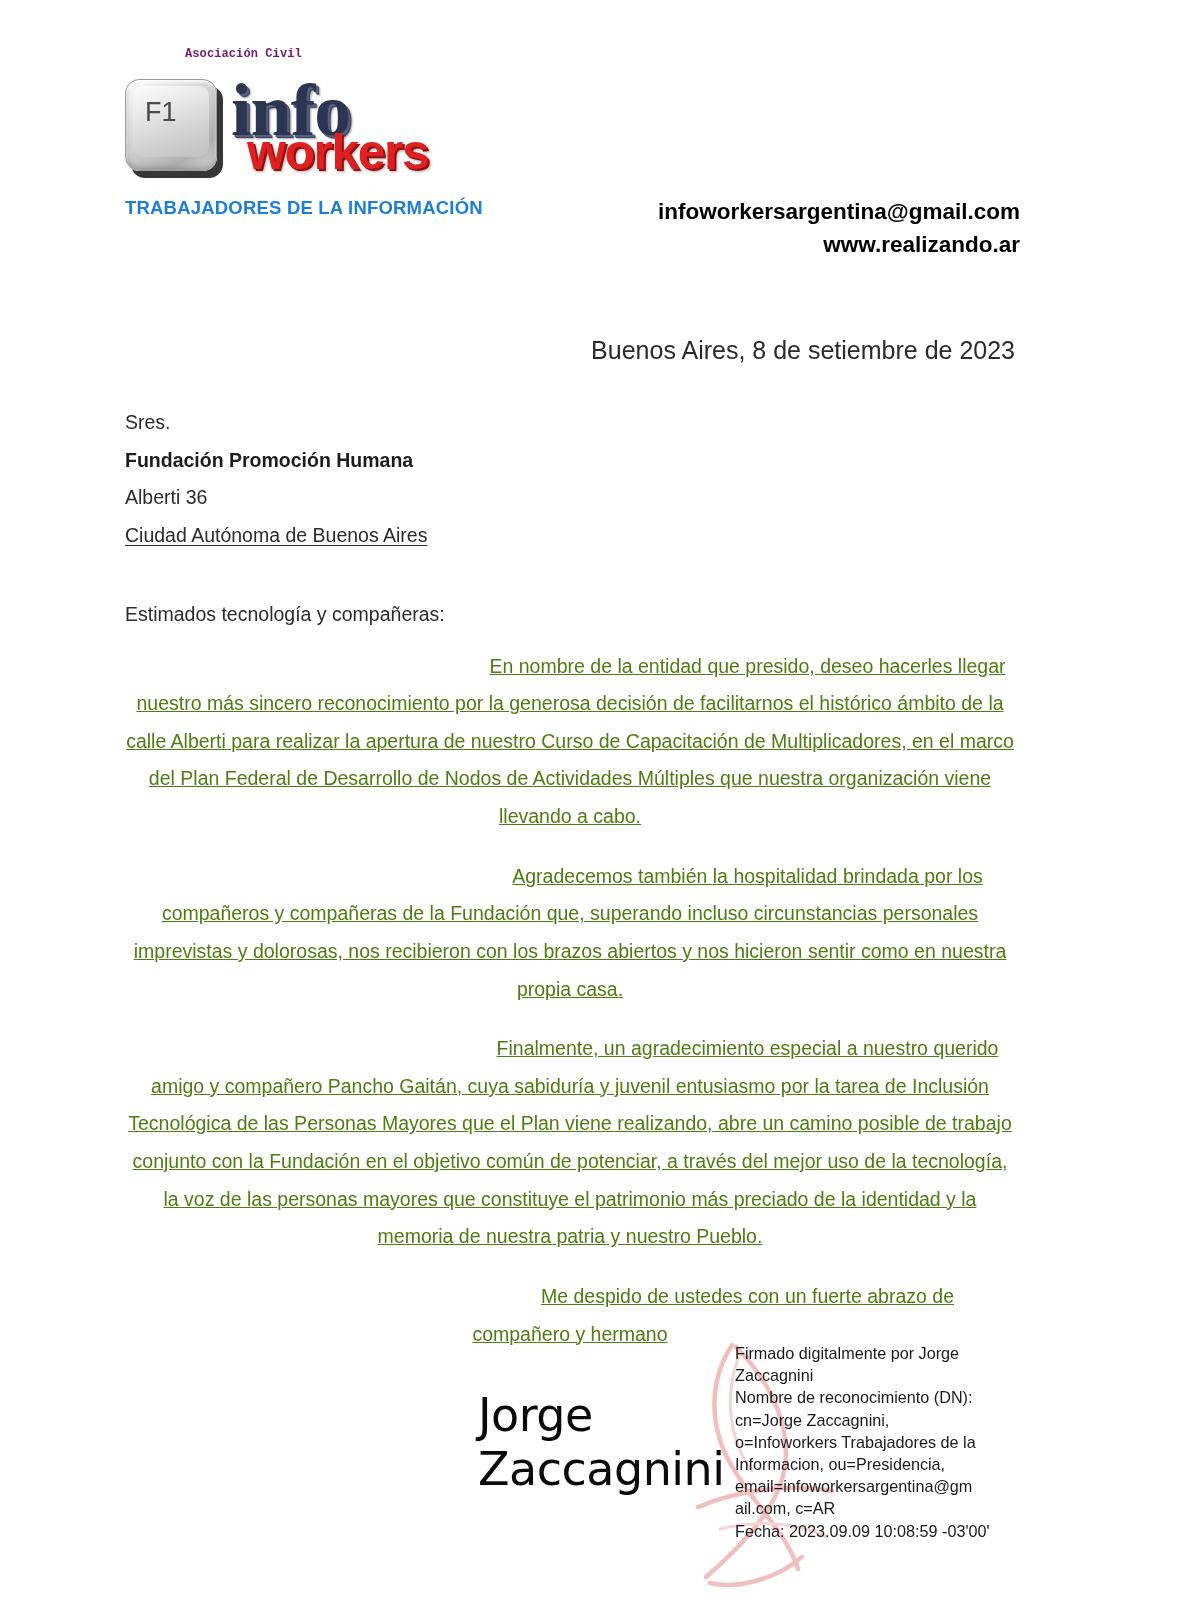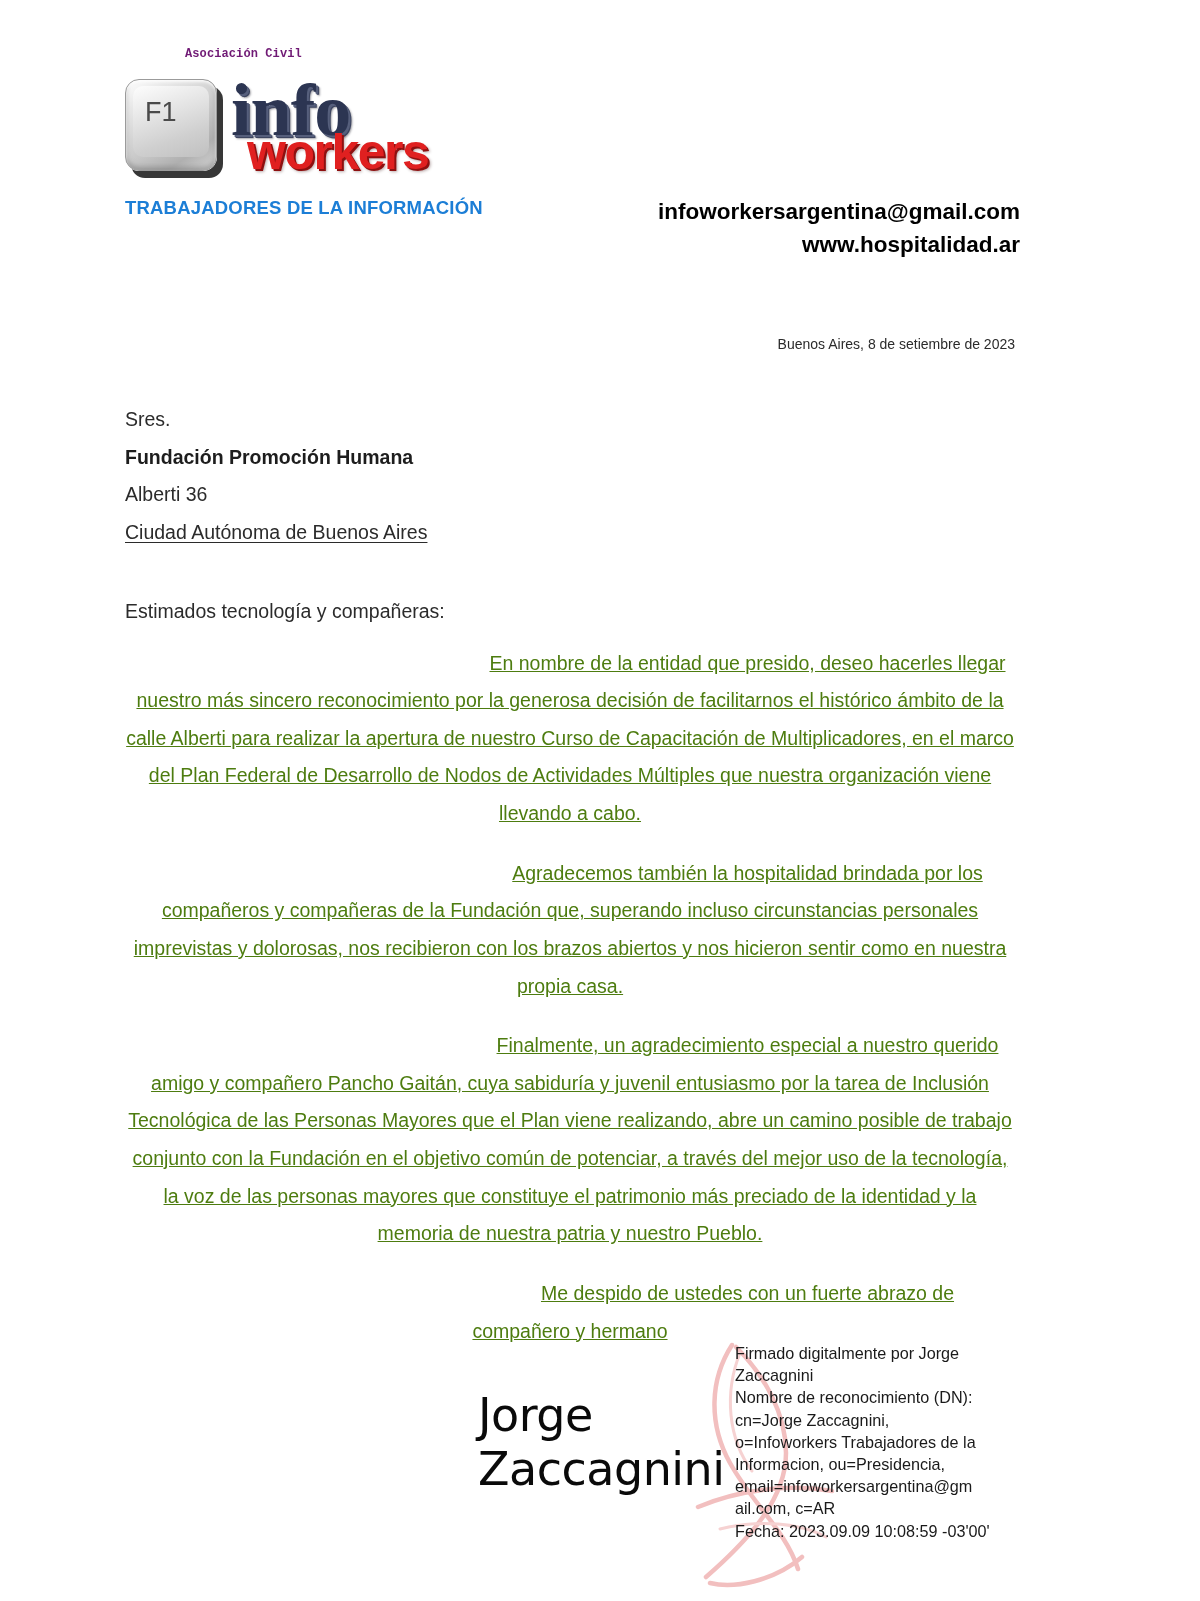--- a/index.html
+++ b/index.html
@@ -135,26 +135,26 @@
     position: absolute;
     left: 125px;
     top: 336px;
     width: 890px;
     font-family: "Liberation Sans", sans-serif;
     font-size: 19.5px;
     color: #2b2b2b;
   }
   .date-line {
     text-align: right;
-    font-size: 14px;
+    font-size: 25px;
     color: #2b2b2b;
     padding-right: 0px;
   }
   .addressee {
-    margin-top: 49px;
+    margin-top: 39px;
     line-height: 1.93;
   }
   .addressee .ln { display: block; }
   .addressee .bold { font-weight: bold; color: #1d1d1d; }
   .addressee .underline {
     text-decoration: underline;
     text-underline-offset: 3px;
   }
   .salutation {
     margin-top: 48px;
@@ -233,21 +233,21 @@
         <span class="wm-info">info</span>
         <span class="wm-workers">workers</span>
       </div>
     </div>
 
     <div class="trabajadores">TRABAJADORES DE LA INFORMACIÓN</div>
   </div>
 
   <div class="contact">
     <div>infoworkersargentina@gmail.com</div>
-    <div>www.hospitalidad.ar</div>
+    <div>www.realizando.ar</div>
   </div>
 
   <div class="doc-body">
 
     <div class="date-line">Buenos Aires, 8 de setiembre de 2023</div>
 
     <div class="addressee">
       <span class="ln">Sres.</span>
       <span class="ln bold">Fundación Promoción Humana</span>
       <span class="ln">Alberti 36</span>

